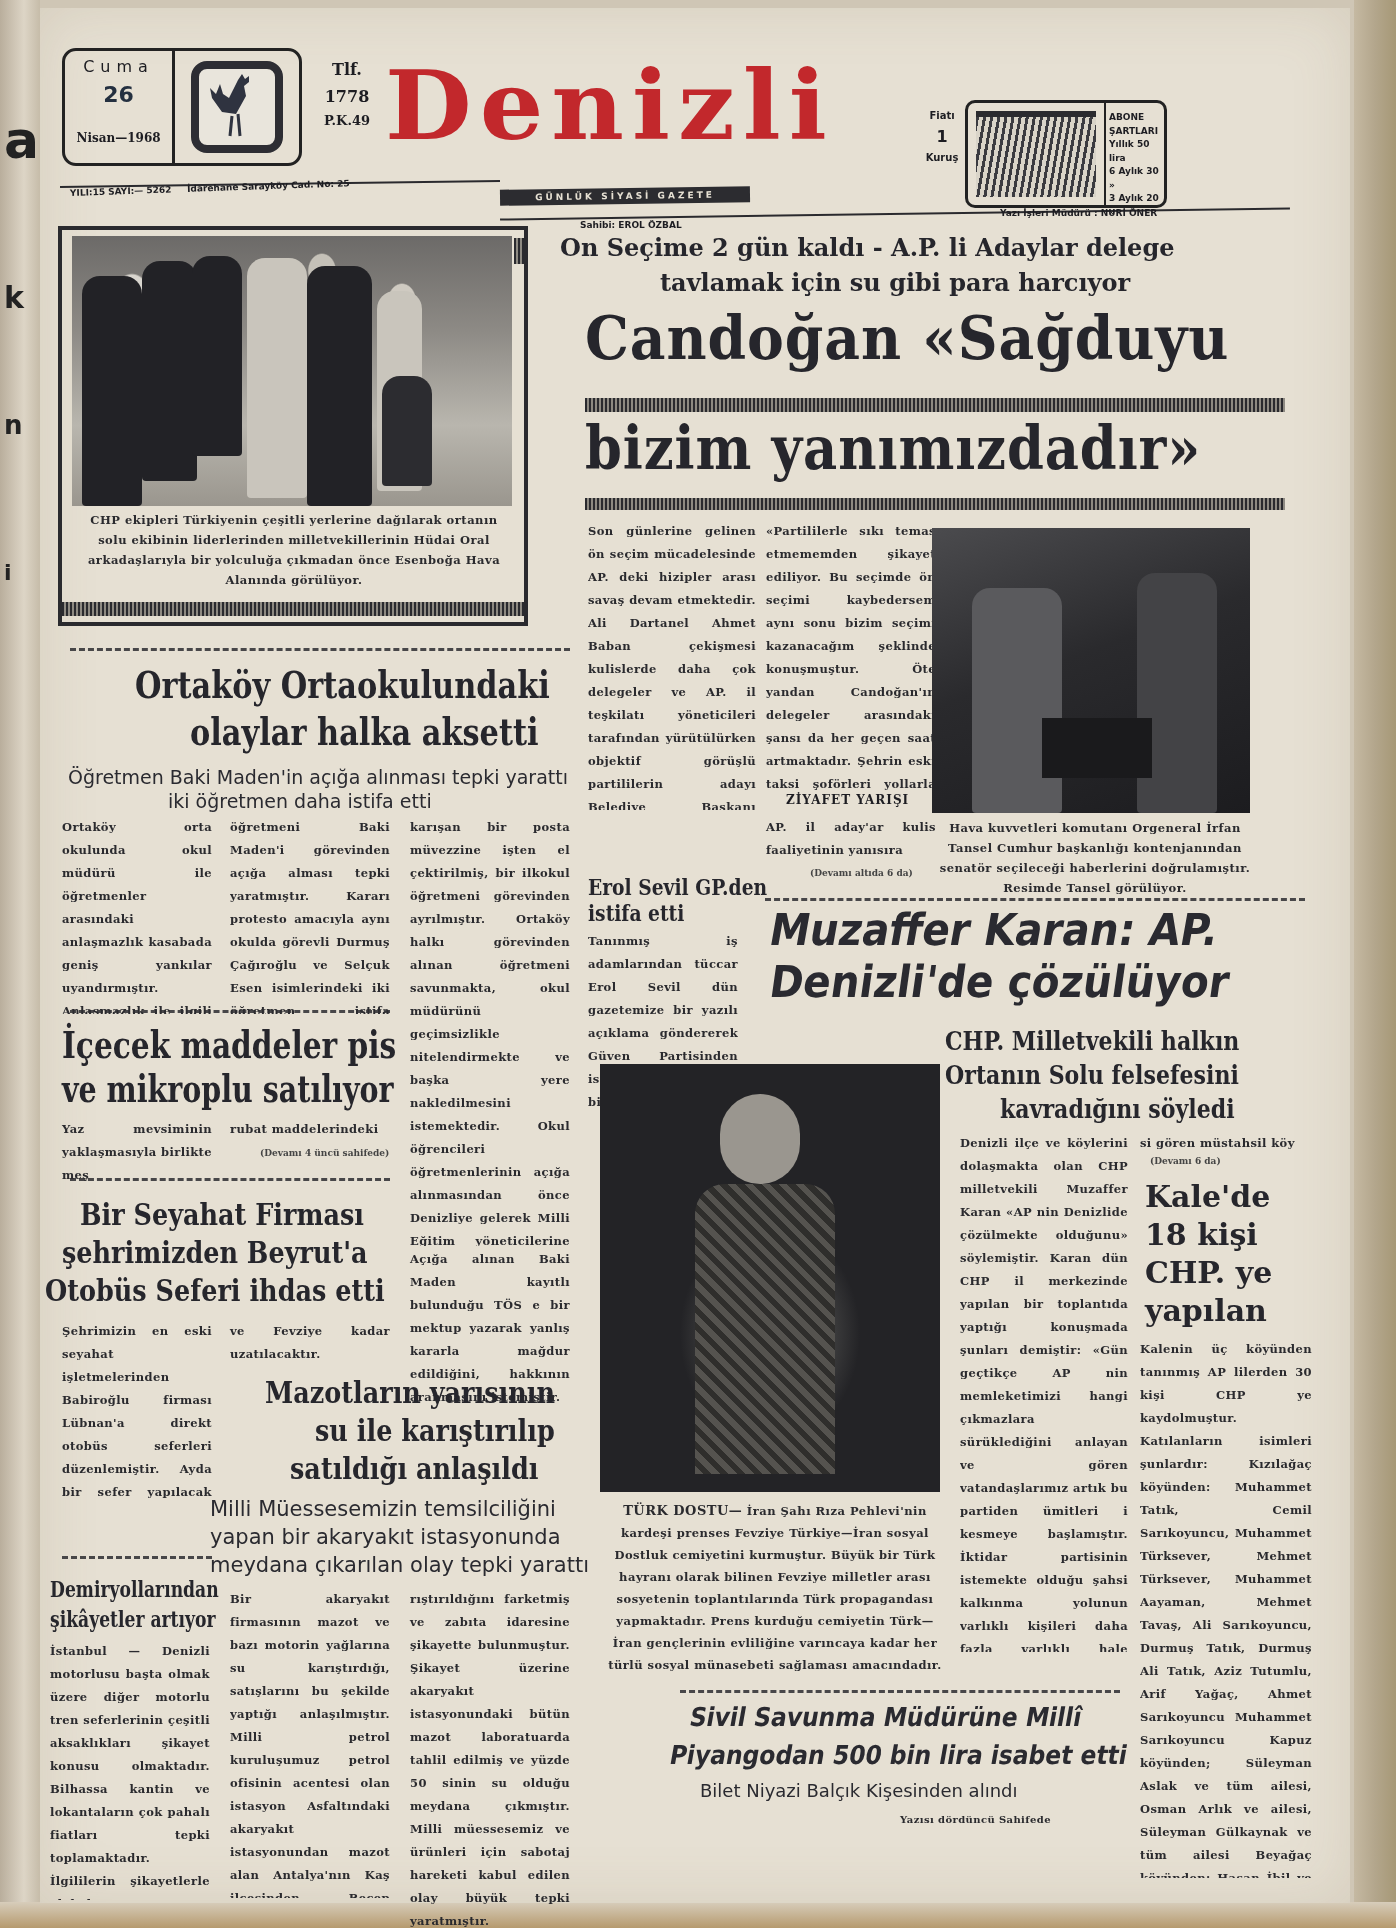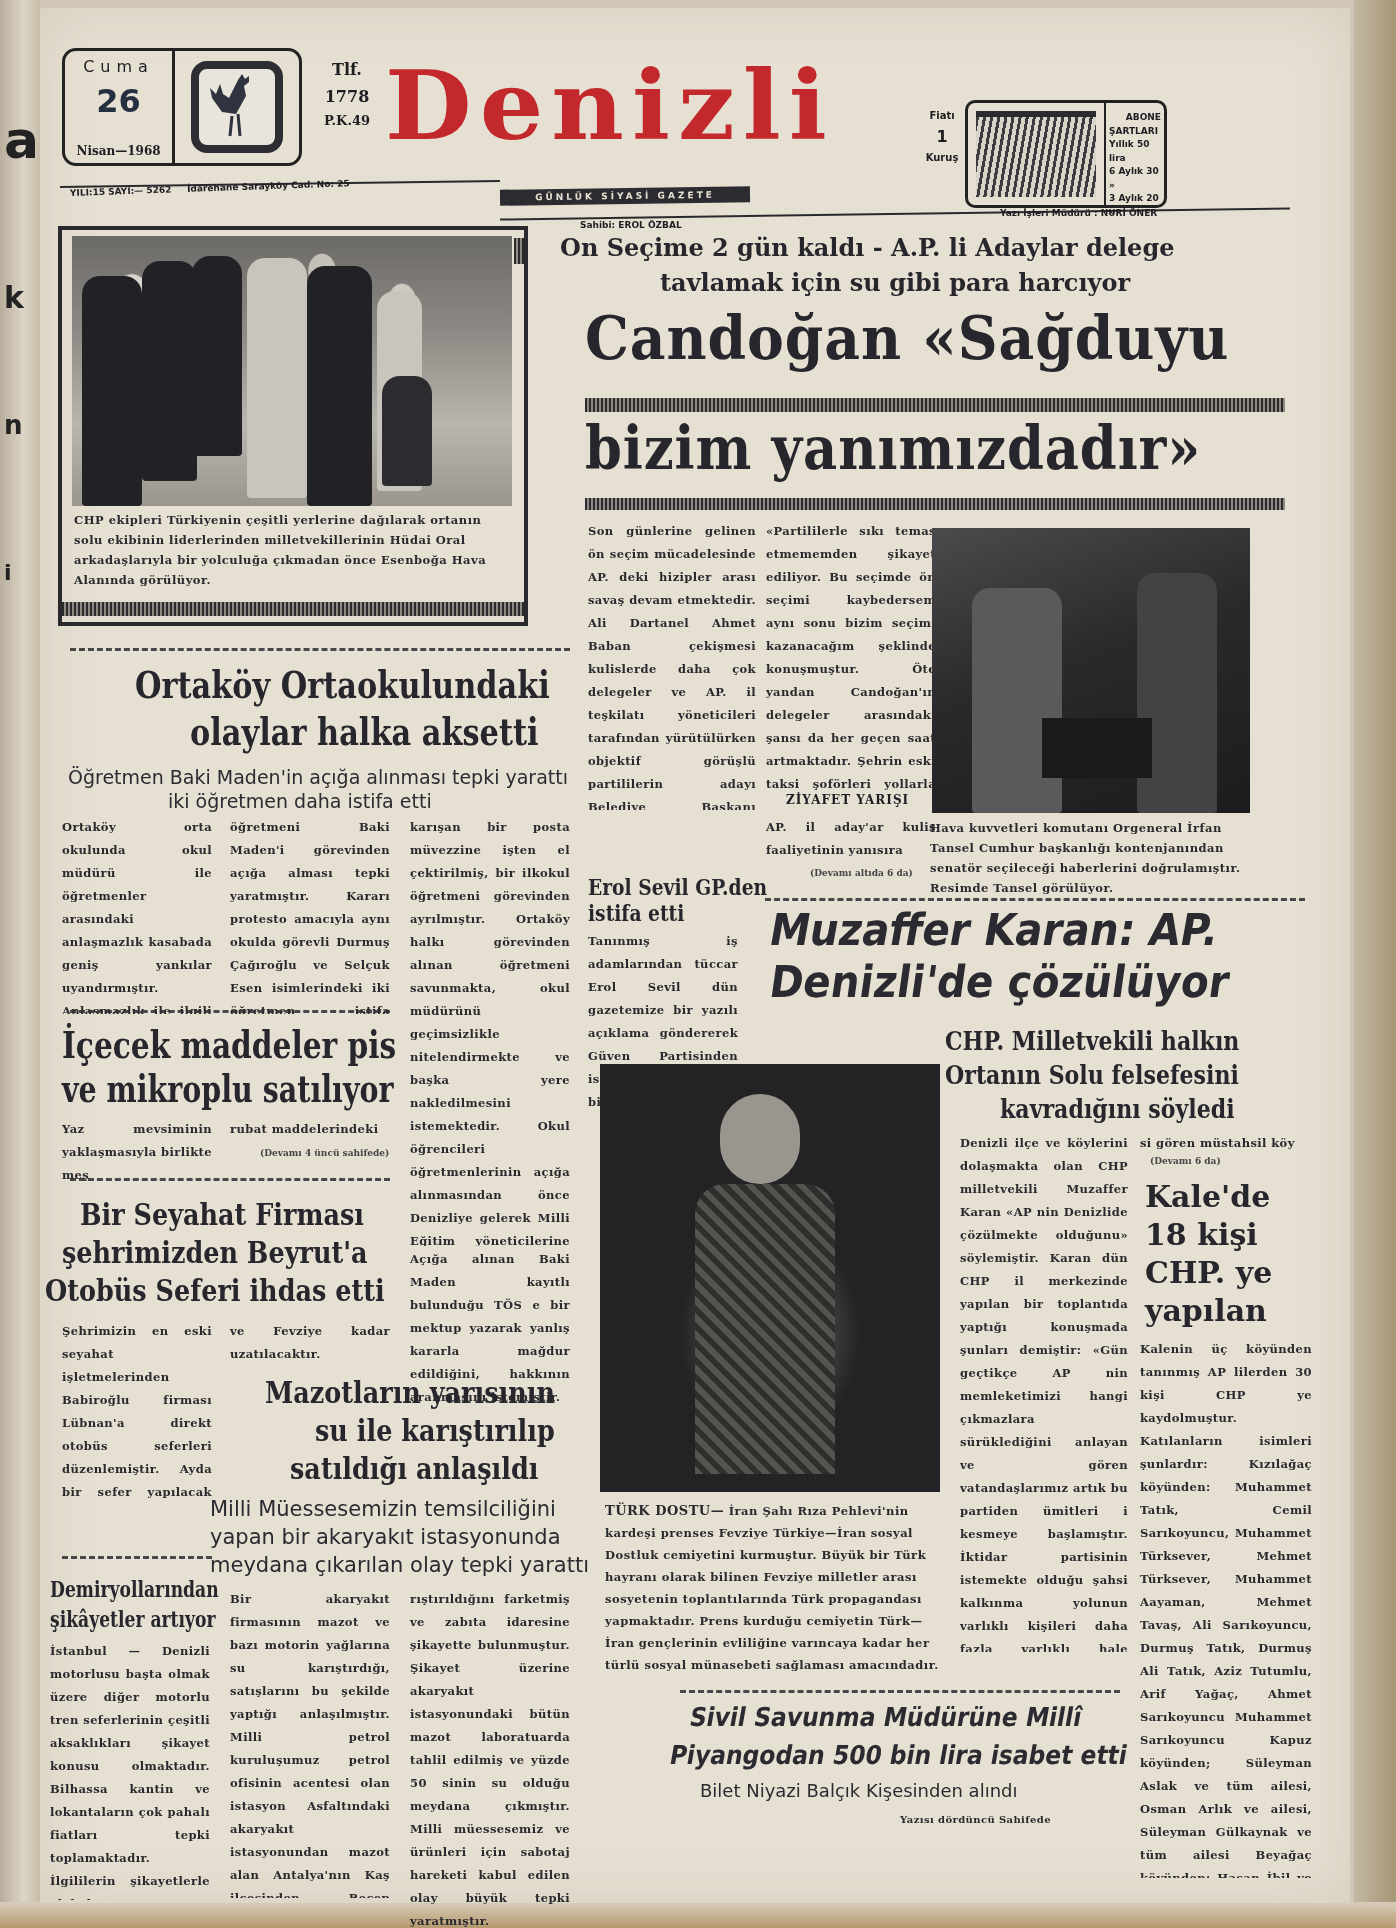--- a/index.html
+++ b/index.html
@@ -31,21 +31,21 @@
   .abs { position: absolute; }
 
   
   .date-box {
     left: 22px; top: 40px; width: 240px; height: 118px;
     border: 3px solid #222; border-radius: 14px;
     display: flex;
   }
   .date-box .datecol { width: 110px; text-align: center; padding-top: 6px; border-right: 3px solid #222; }
   .date-box .day { font-family: "DejaVu Sans", sans-serif; font-weight: normal; letter-spacing: 6px; font-size: 16px; }
-  .date-box .num { font-family: "DejaVu Sans", sans-serif; font-weight: bold; font-size: 32px; color: #243040; margin-top: 6px; }
+  .date-box .num { font-family: "DejaVu Sans", sans-serif; font-weight: bold; font-size: 22px; color: #243040; margin-top: 6px; }
   .date-box .month { font-size: 12px; font-weight: bold; margin-top: 24px; }
   .date-box .logo { flex: 1; display:flex; align-items:center; justify-content:center; }
   .rooster-frame { width: 92px; height: 92px; border: 8px solid #2d2d33; border-radius: 16px; display:flex; align-items:center; justify-content:center; background:#e9e5dc; }
   .tel { left: 282px; top: 48px; width: 50px; text-align:center; font-weight:bold; font-size: 13px; line-height: 1.7; }
   .tel .big { font-size: 16px; }
   .brand {
     left: 345px; top: 48px;
     font-family: "DejaVu Serif", serif; font-weight: bold;
     font-size: 100px; color: #c2282c; letter-spacing: 8px; line-height: 1;
     transform: scaleY(0.95);
@@ -88,21 +88,21 @@
   .dashes { border-top: 3px dashed #2d2d31; opacity: 0.85; }
 
   
   .hl { font-family: "DejaVu Serif", serif; font-weight: bold; color: #26262c; line-height: 1.02; }
   .sans-hl { font-family: "DejaVu Sans", sans-serif; font-weight: bold; color:#2a2a30; line-height: 1.1; }
   .sub { font-family: "DejaVu Sans", sans-serif; color: #2a2a30; line-height: 1.25; }
   .body {
     font-family: "DejaVu Serif", serif; font-weight: bold; font-size: 11.5px;
     line-height: 23px; color: #2a2a2e; text-align: justify; letter-spacing: 0.4px;
   }
-  .caption { font-family:"DejaVu Serif",serif; font-weight:bold; font-size: 11.5px; line-height: 20px; color:#2a2a2e; letter-spacing:0.5px; }
+  .caption { font-family:"DejaVu Serif",serif; font-weight:bold; font-size: 11.5px; line-height: 20px; color:#2a2a2e; letter-spacing:0.5px;text-align:center; }
   .continued { font-size: 9px; font-weight: bold; color:#444; }
   .section { font-family:"DejaVu Serif",serif; font-weight:bold; font-size:12px; letter-spacing:1px; }
 </style>
 </head>
 <body>
 
 <div class="binding-left">
   <span class="frag" style="top:110px;font-size:52px;">a</span>
   <span class="frag" style="top:280px;font-size:30px;">k</span>
   <span class="frag" style="top:410px;font-size:26px;">n</span>
@@ -141,21 +141,21 @@
 
   <div class="abs price">
     <div>Fiatı</div>
     <div class="val">1</div>
     <div>Kuruş</div>
   </div>
 
   <div class="abs sub-box">
     <div class="art"></div>
     <div class="terms">
-      <div style="text-align:right">ABONE</div>
+      <div style="text-align:left">ABONE</div>
       <div>ŞARTLARI</div>
       <div>Yıllık 50 lira</div>
       <div>6 Aylık 30 »</div>
       <div>3 Aylık 20 »</div>
     </div>
   </div>
 
   <div class="abs rule-line" style="left:20px; top:175px; width:440px; transform:rotate(-0.8deg);"></div>
   <div class="abs info-line" style="left:30px; top:180px; transform:rotate(-2deg); transform-origin:left;">
     <span>YILI:15 SAYI:— 5262</span>

